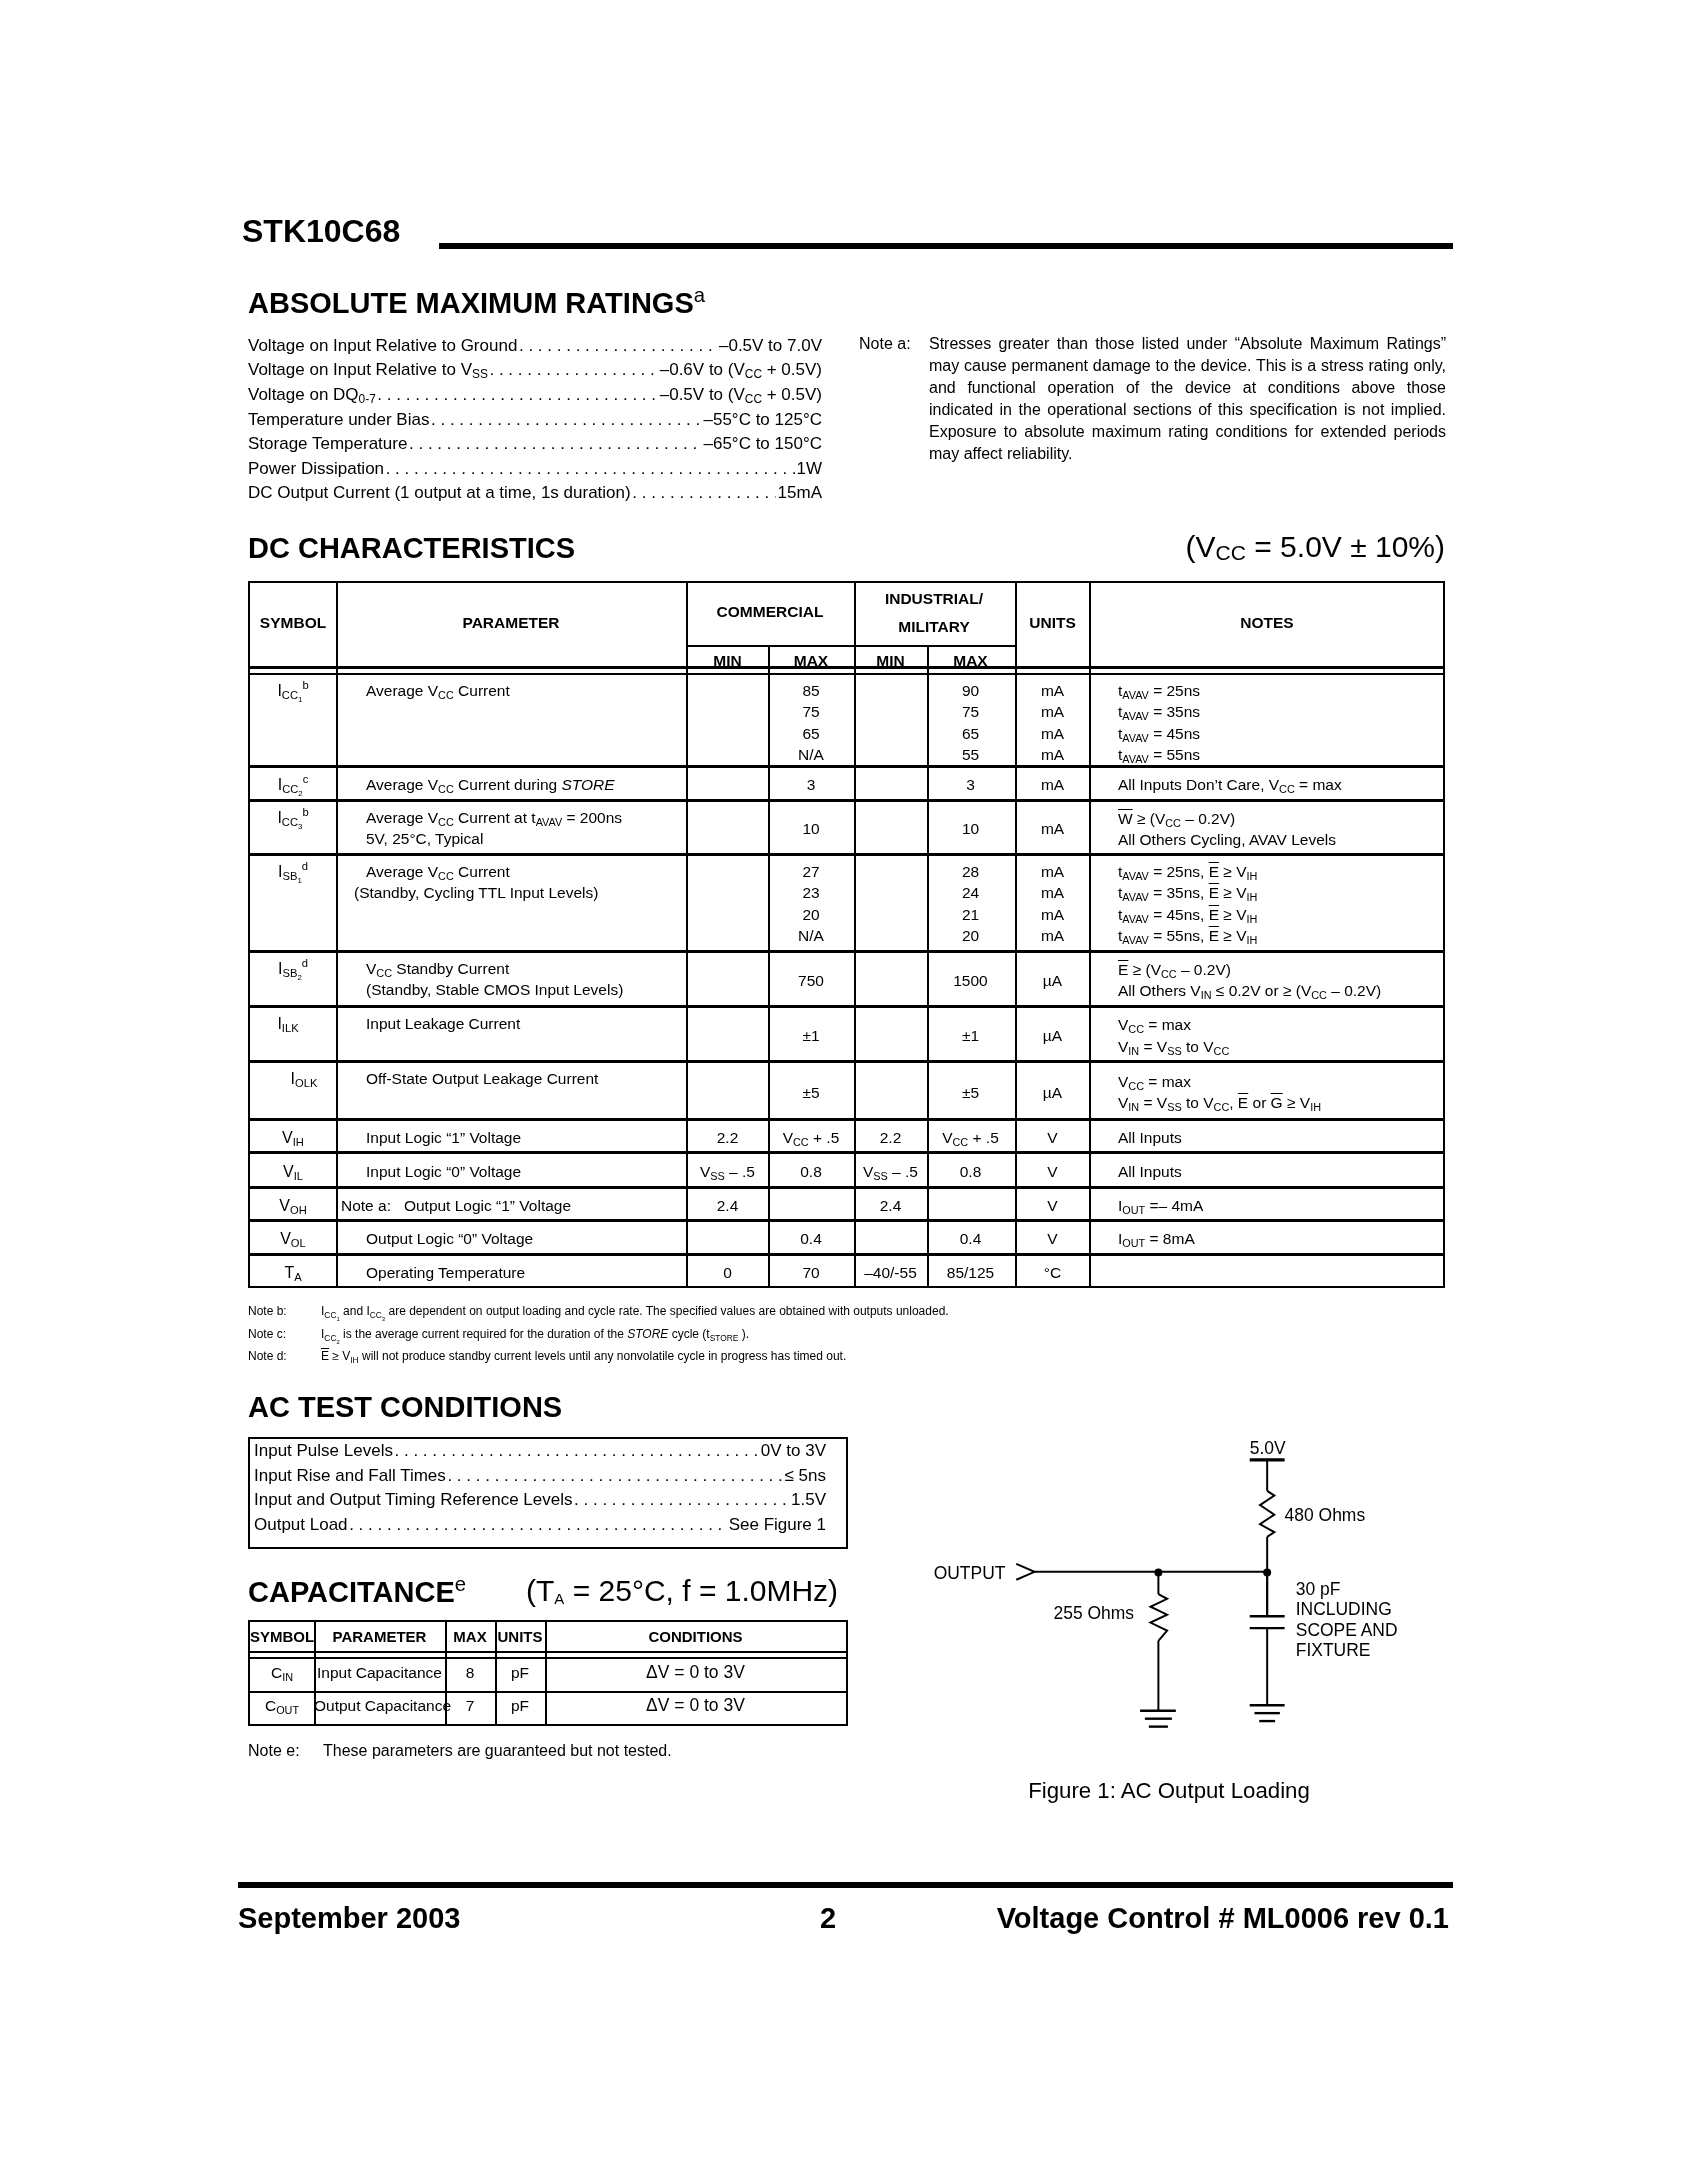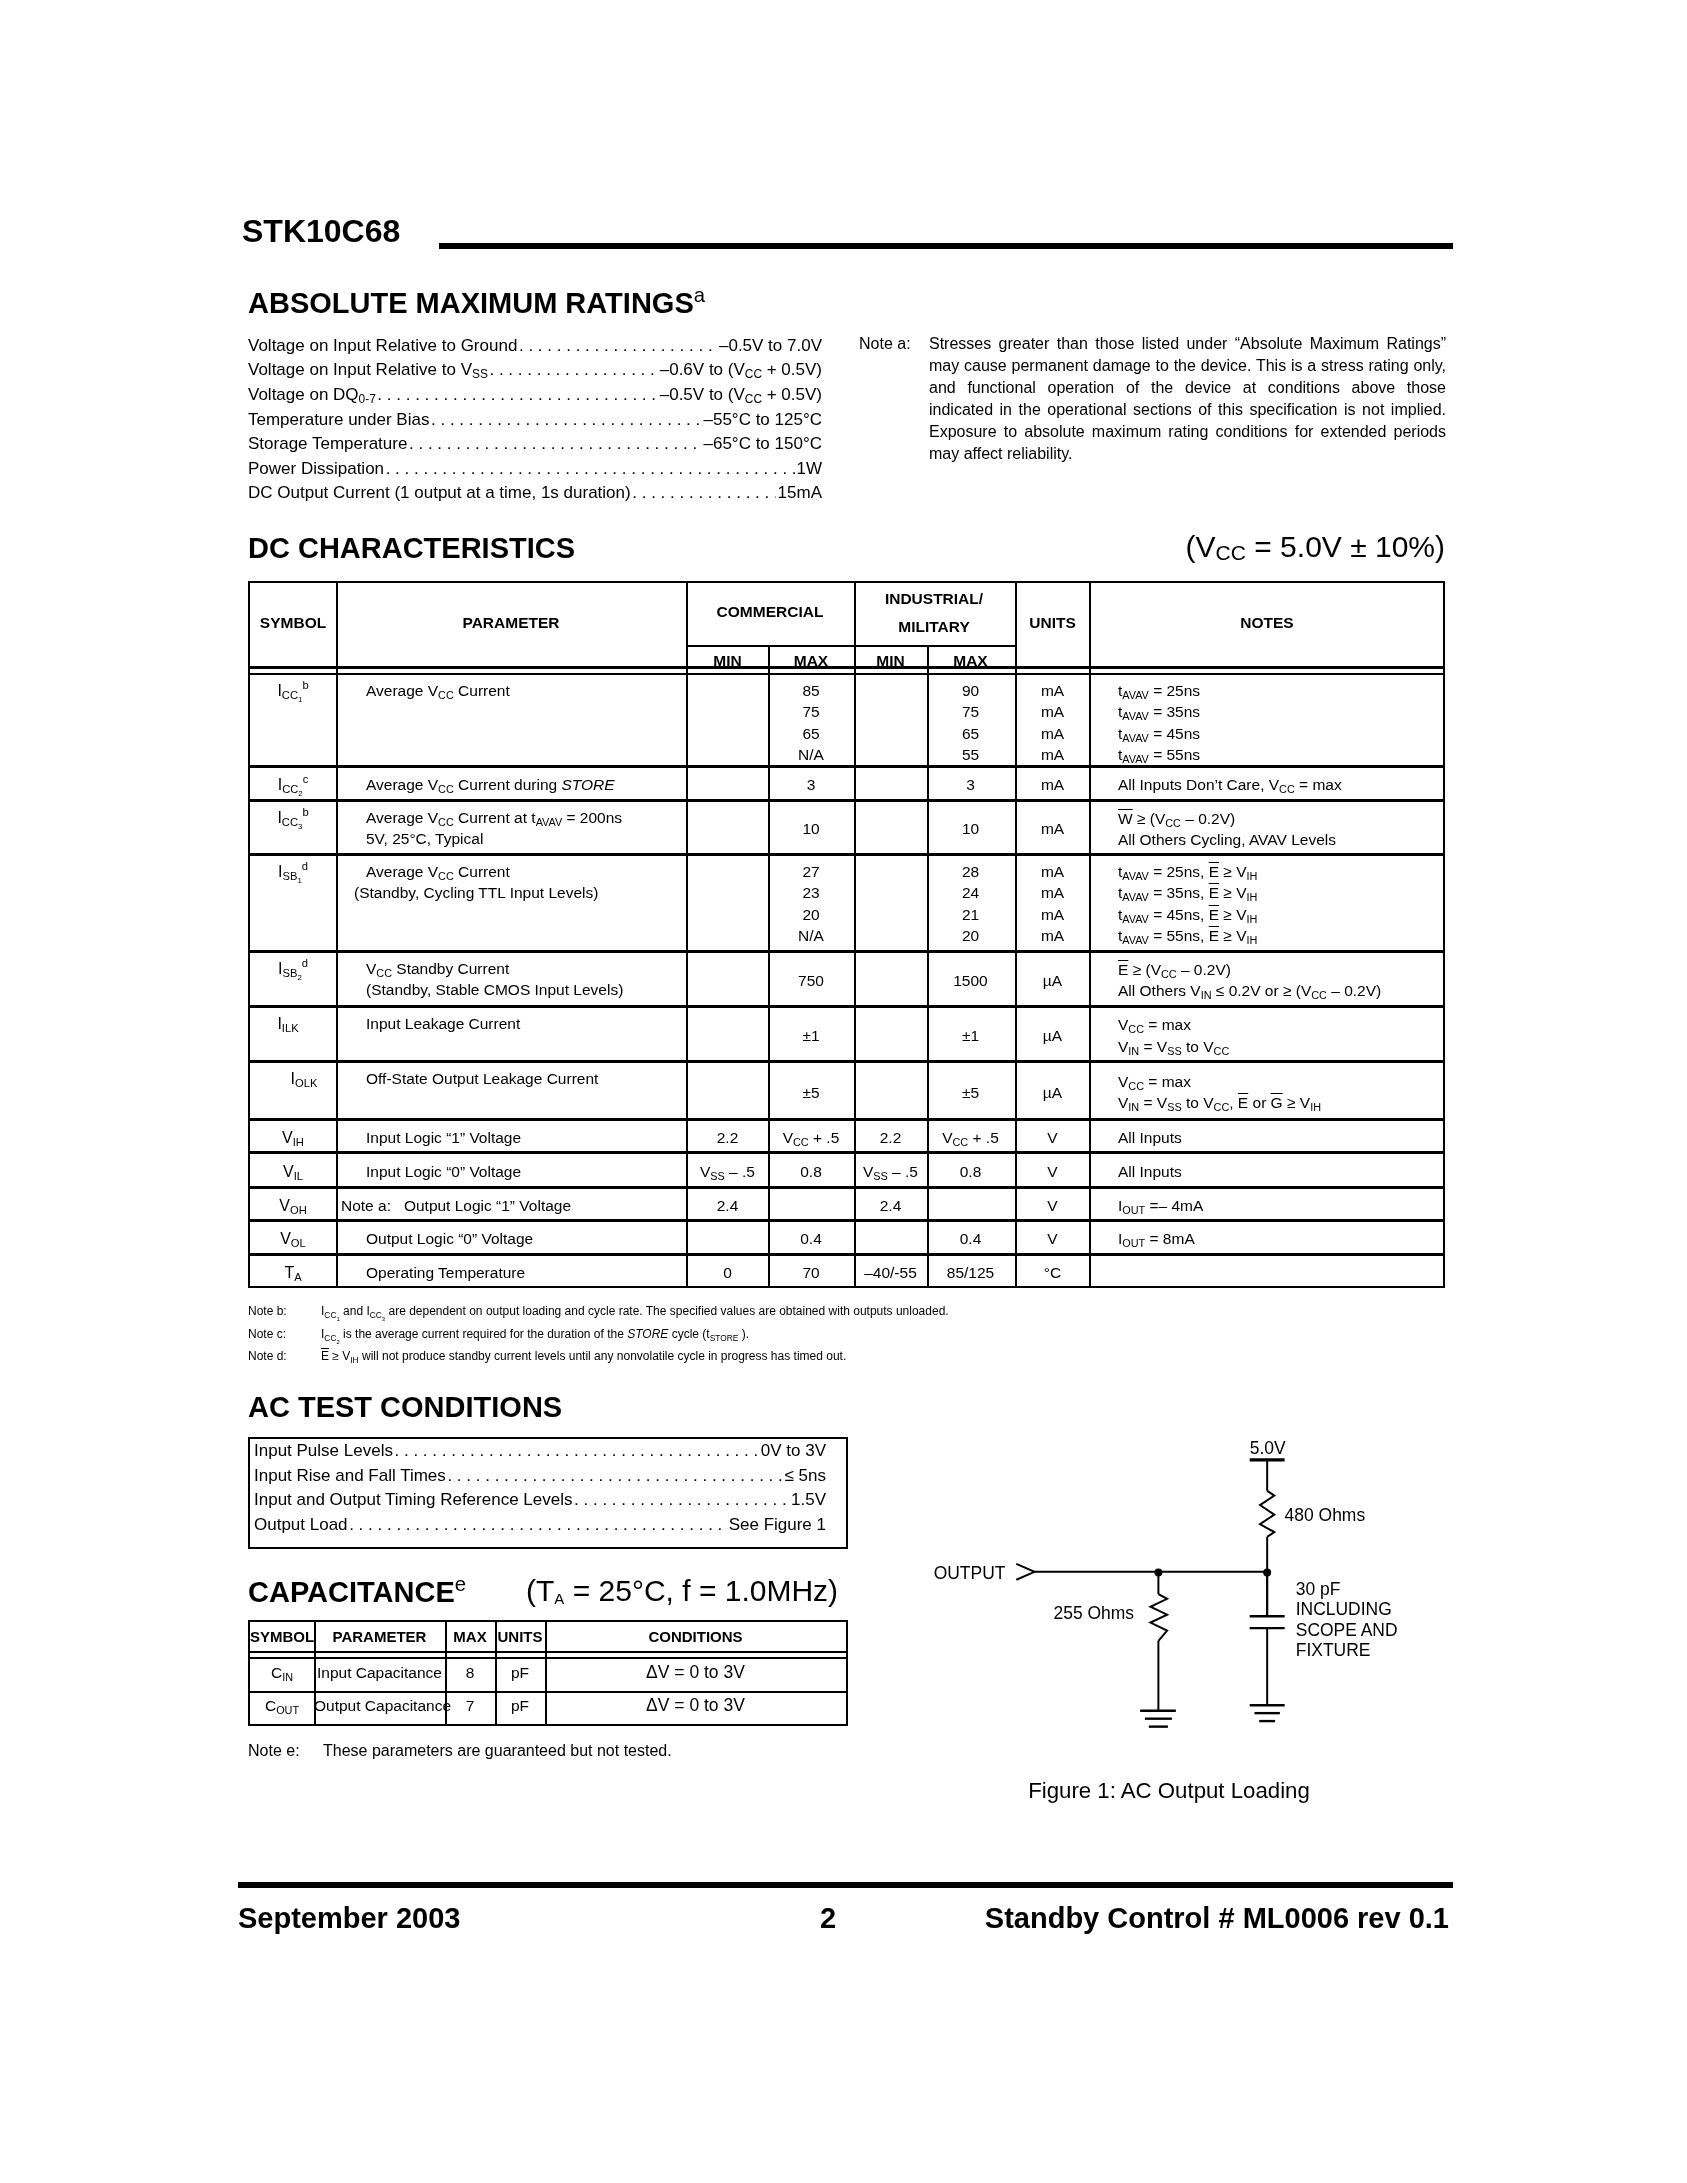--- a/index.html
+++ b/index.html
@@ -340,14 +340,14 @@
   <text x="482" y="229" font-size="22">30 pF</text>
   <text x="482" y="255" font-size="22">INCLUDING</text>
   <text x="482" y="281" font-size="22">SCOPE AND</text>
   <text x="482" y="306" font-size="22">FIXTURE</text>
   <text x="145" y="485" font-size="28">Figure 1: AC Output Loading</text>
 </svg>
 
 <div class="rule" style="left:238px;top:1882px;width:1215px;height:6.4px;"></div>
 <div class="footer" style="left:238px;top:1902px;">September 2003</div>
 <div class="footer" style="left:820px;top:1902px;">2</div>
-<div class="footer" style="right:238px;top:1902px;">Standby Control # ML0006 rev 0.1</div>
+<div class="footer" style="right:238px;top:1902px;">Voltage Control # ML0006 rev 0.1</div>
 
 
 </body></html>

